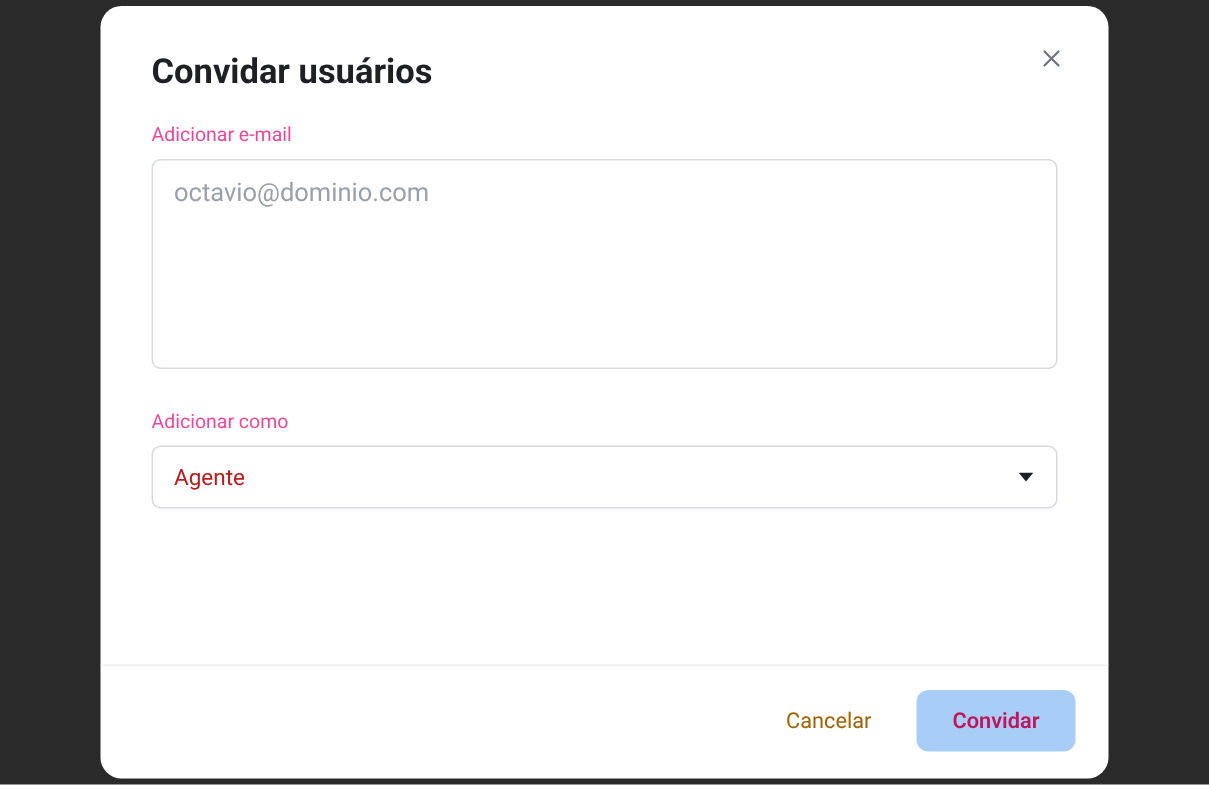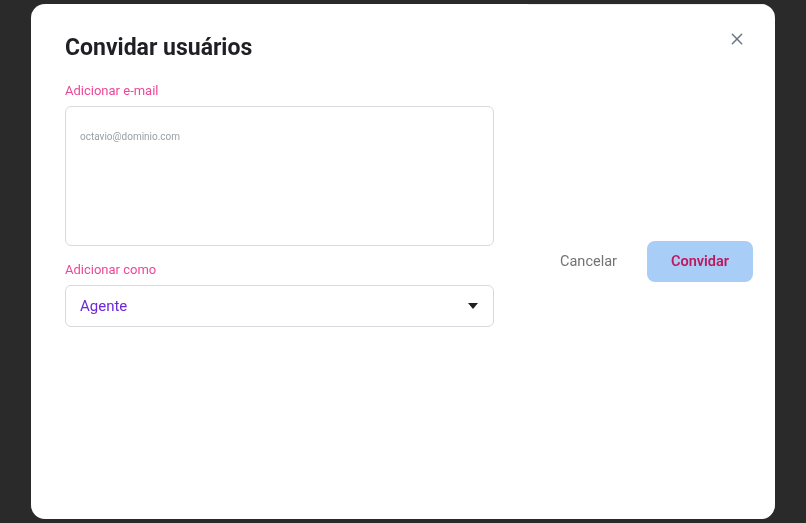--- a/index.html
+++ b/index.html
@@ -10,26 +10,26 @@
     body {
       font-family: -apple-system, BlinkMacSystemFont, "Segoe UI", Roboto, "Helvetica Neue", Arial, sans-serif;
       background: #2a2a2a;
       width: 806px;
       height: 523px;
       display: flex;
       align-items: center;
       justify-content: center;
     }
     .modal {
-      width: 744px;
+      width: 672px;
       height: 515px;
       background: #ffffff;
       border-radius: 14px;
       display: flex;
-      flex-direction: row;
+      flex-direction: column;
       position: relative;
       overflow: hidden;
     }
     .modal-body {
       flex: 1;
       padding: 30px 34px 20px 34px;
     }
     .close-btn {
       position: absolute;
       top: 24px;
@@ -58,46 +58,46 @@
       font-size: 13px;
       color: #ec4899;
       margin-bottom: 8px;
       display: block;
     }
     .email-textarea {
       width: 100%;
       height: 140px;
       border: 1px solid #d6d9de;
       border-radius: 6px;
-      padding: 24px 14px;
-      font-size: 10px;
+      padding: 12px 14px;
+      font-size: 17px;
       font-family: inherit;
       resize: none;
       color: #ef4444;
       outline: none;
     }
     .email-textarea::placeholder {
       color: #9aa0a8;
     }
     .role-section {
-      margin-top: 12px;
+      margin-top: 24px;
     }
     .select-wrapper {
       position: relative;
       width: 100%;
     }
     .role-select {
       width: 100%;
       height: 42px;
       border: 1px solid #d6d9de;
       border-radius: 6px;
       padding: 0 14px;
       font-size: 15px;
       font-family: inherit;
-      color: #6d28d9;
+      color: #b91c1c;
       background: #ffffff;
       appearance: none;
       -webkit-appearance: none;
       -moz-appearance: none;
       cursor: pointer;
       outline: none;
     }
     .select-caret {
       position: absolute;
       right: 16px;
@@ -113,21 +113,21 @@
       padding: 16px 22px 18px 22px;
       display: flex;
       justify-content: flex-end;
       align-items: center;
       gap: 20px;
     }
     .cancel-btn {
       background: transparent;
       border: none;
       font-size: 14.5px;
-      color: #737373;
+      color: #a16207;
       cursor: pointer;
       font-family: inherit;
       padding: 8px 10px;
     }
     .invite-btn {
       background: #a8cef7;
       border: none;
       border-radius: 8px;
       padding: 12px 24px;
       font-size: 14.5px;

